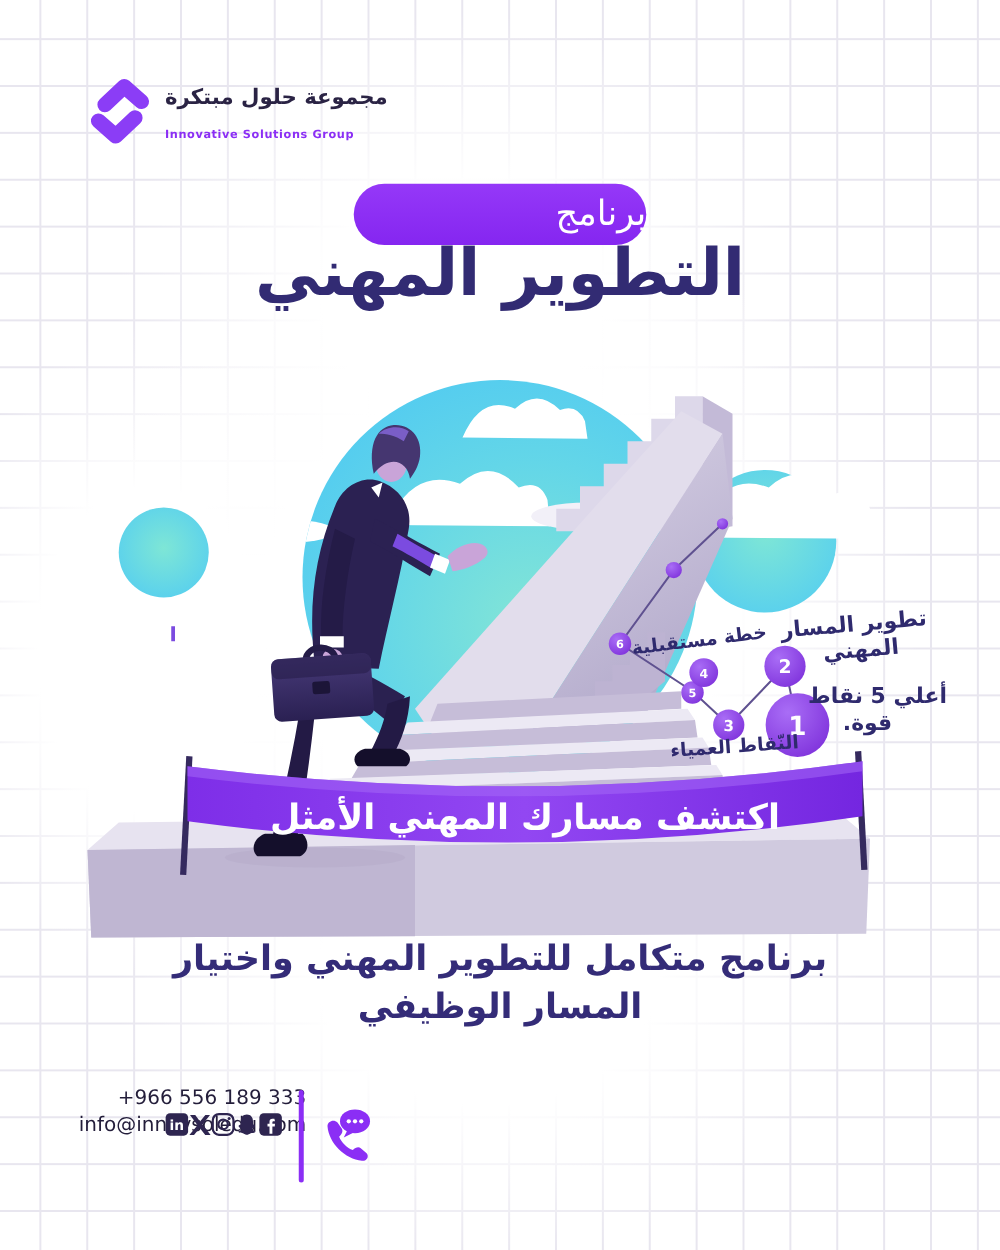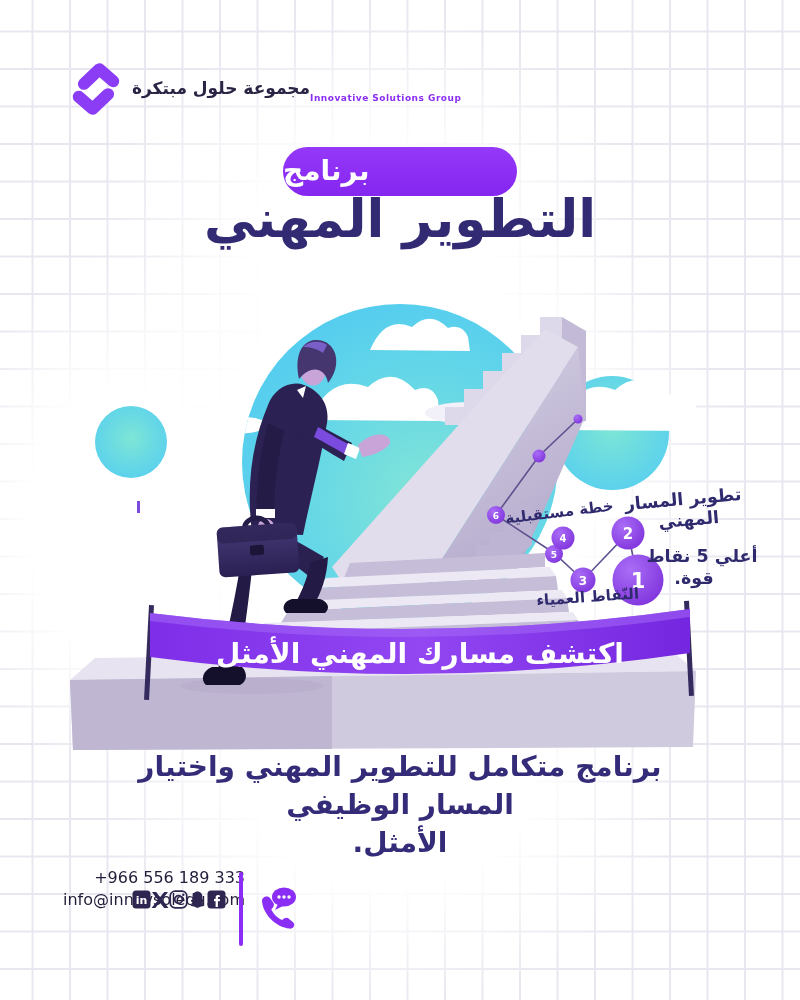--- a/index.html
+++ b/index.html
@@ -17,27 +17,27 @@
   }
   .grid-fade{
     position:absolute;inset:0;
     background:
       radial-gradient(ellipse 340px 310px at 400px 480px,#fff 55%,rgba(255,255,255,0) 100%),
       radial-gradient(ellipse 280px 230px at 370px 240px,#fff 40%,rgba(255,255,255,0) 100%),
       radial-gradient(ellipse 300px 230px at 390px 780px,#fff 45%,rgba(255,255,255,0) 100%),
       radial-gradient(ellipse 180px 260px at 120px 520px,#fff 50%,rgba(255,255,255,0) 100%);
   }
   .logo{position:absolute;top:58px;left:70px;display:flex;align-items:center;gap:10px;}
-  .logo-text{display:flex;flex-direction:row;line-height:1.15;}
+  .logo-text{display:flex;flex-direction:column;line-height:1.15;}
   .logo-ar{font-size:17px;font-weight:bold;color:#2a2344;direction:rtl;text-align:left;}
   .logo-en{font-size:9px;font-weight:bold;color:#8b2ef5;letter-spacing:0.5px;margin-top:14px;}
   .badge{
     position:absolute;top:147px;left:283px;width:234px;height:49px;
     background:linear-gradient(180deg,#9538f8,#8526f0);border-radius:26px;
-    color:#fff;font-size:28px;font-weight:bold;text-align:left;line-height:47px;direction:rtl;
+    color:#fff;font-size:28px;font-weight:normal;text-align:right;line-height:47px;direction:rtl;
   }
   .main-title{
     position:absolute;top:192px;left:0;width:100%;text-align:center;
     font-size:52px;font-weight:bold;color:#322b73;direction:rtl;line-height:1.05;
   }
   .illus{position:absolute;top:295px;left:0;width:800px;height:465px;}
   .lbl{fill:#2f2a6e;font-weight:bold;direction:rtl;}
   .node-num{fill:#ffffff;font-weight:bold;text-anchor:middle;}
   .desc{
     position:absolute;top:748px;left:100px;width:600px;text-align:center;
@@ -206,21 +206,20 @@
     <rect x="149" y="310" width="5" height="95" fill="#352a5e" transform="rotate(3 151 310)"></rect>
     <rect x="684" y="306" width="5" height="95" fill="#352a5e" transform="rotate(-3 686 306)"></rect>
     <path d="M150 318 Q420 352 690 314 L690 358 Q420 398 150 362 Z" fill="url(#gBanner)"></path>
     <path d="M150 318 Q420 352 690 314 L690 322 Q420 360 150 326 Z" fill="#a468f5" opacity="0.55"></path>
     <text x="420" y="368" text-anchor="middle" font-size="28" font-weight="bold" fill="#ffffff" style="direction:rtl">اكتشف مسارك المهني الأمثل</text>
   </g>
 </svg>
 
 <div class="desc">
   <div>برنامج متكامل للتطوير المهني واختيار المسار الوظيفي</div>
-  <div>الأمثل.</div>
 </div>
 
 <div class="contact">
   <div>+966 556 189 333</div>
   <div>info@innovsoledu.com</div>
 </div>
 
 <div class="social">
   <span>
     <svg width="19" height="19" viewBox="0 0 19 19">

